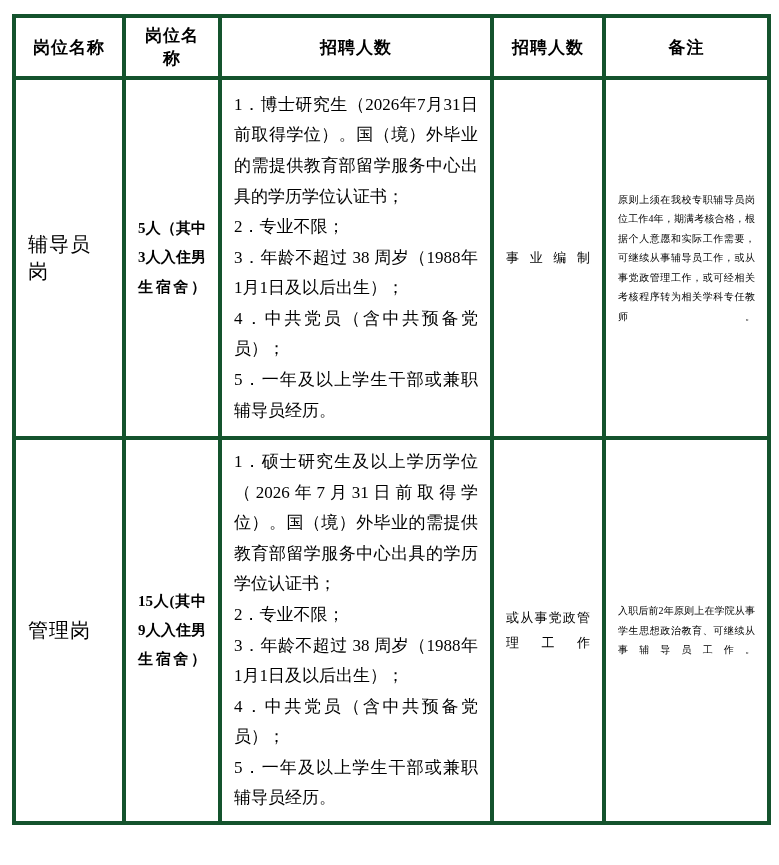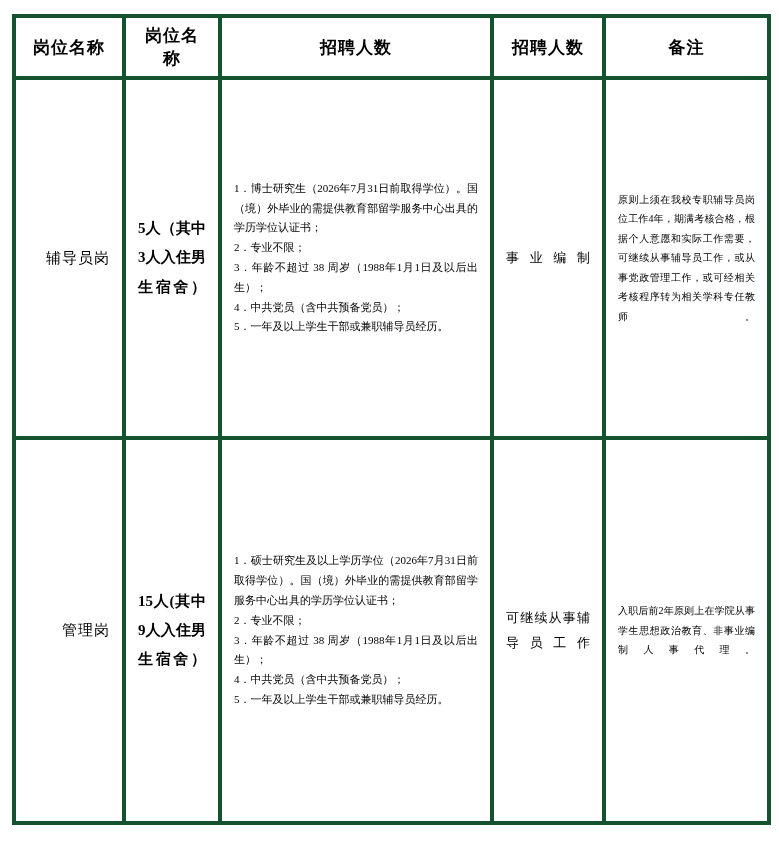--- a/index.html
+++ b/index.html
@@ -45,37 +45,37 @@
     padding: 4px 2px;
   }
   
   col.c-post   { width: 110px; }
   col.c-count  { width: 96px; }
   col.c-cond   { width: 272px; }
   col.c-type   { width: 112px; }
   col.c-remark { width: 165px; }
 
   td.post-name {
-    text-align: right;
-    font-size: 15px;
+    text-align: left;
+    font-size: 20px;
     letter-spacing: 1px;
     font-family: "Liberation Sans", sans-serif;
   }
   td.count-cell {
     font-size: 15px;
     line-height: 1.95;
     text-align: justify;
     text-align-last: justify;
     letter-spacing: 0px;
     padding-left: 10px;
     padding-right: 10px;
     font-weight: bold;
   }
   td.cond-cell {
-    font-size: 11px;
+    font-size: 17px;
     line-height: 1.8;
     text-align: justify;
     vertical-align: top;
     padding-top: 8px;
     padding-left: 9px;
     padding-right: 9px;
     font-family: Liberation Serif, serif;
   }
   td.cond-cell .line {
     display: block;
@@ -139,18 +139,18 @@
       <tr class="row-2">
         <td class="post-name">管理岗</td>
         <td class="count-cell">15人(其中9人入住男生宿舍）</td>
         <td class="cond-cell">
           <span class="line">1．硕士研究生及以上学历学位（2026年7月31日前取得学位）。国（境）外毕业的需提供教育部留学服务中心出具的学历学位认证书；</span>
           <span class="line">2．专业不限；</span>
           <span class="line">3．年龄不超过 38 周岁（1988年1月1日及以后出生）；</span>
           <span class="line">4．中共党员（含中共预备党员）；</span>
           <span class="line">5．一年及以上学生干部或兼职辅导员经历。</span>
         </td>
-        <td class="type-cell">可继续从事辅导员工作</td>
-        <td class="remark-cell">入职后前2年原则上在学院从事学生思想政治教育、非事业编制人事代理。</td>
+        <td class="type-cell">或从事党政管理工作</td>
+        <td class="remark-cell">入职后前2年原则上在学院从事学生思想政治教育、可继续从事辅导员工作。</td>
       </tr>
     </tbody>
   </table>
 </div>
 
 </body></html>

